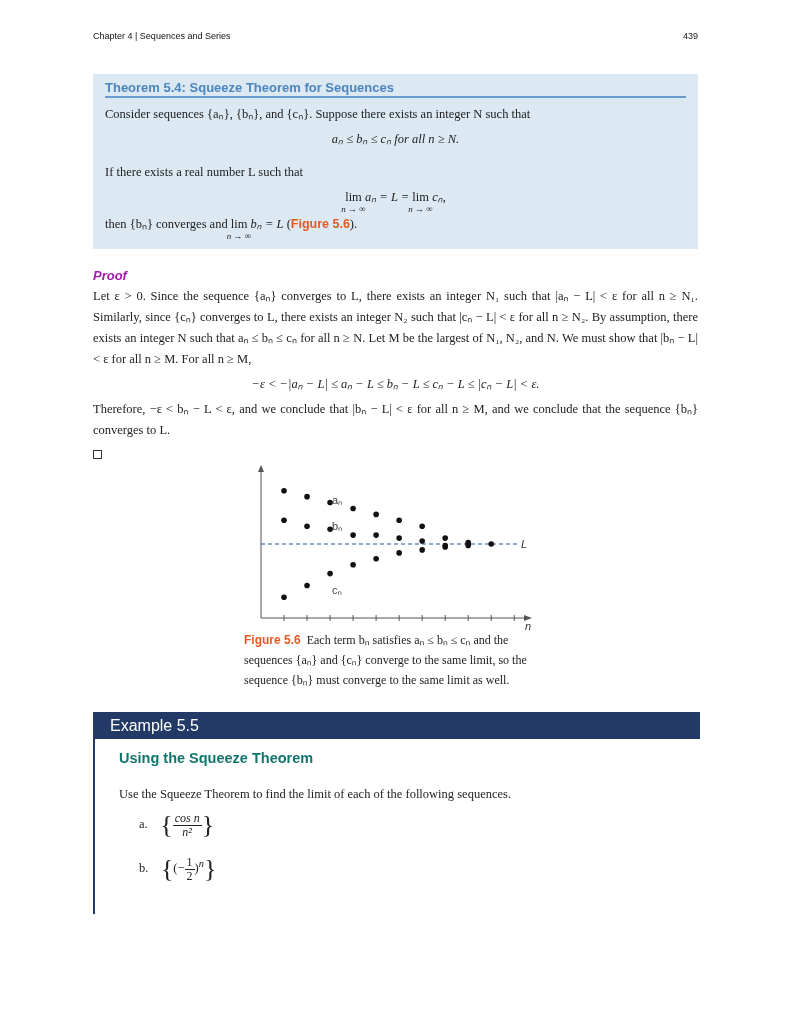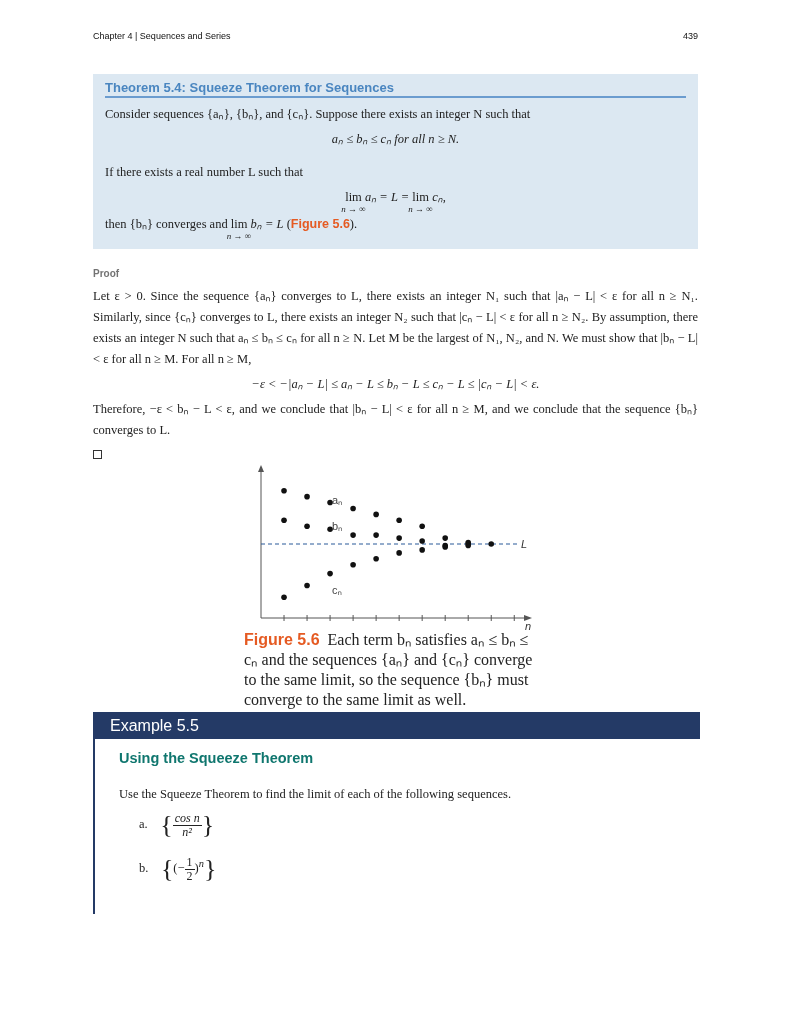--- a/index.html
+++ b/index.html
@@ -10,26 +10,26 @@
 
   .theorem { position: absolute; left: 93px; top: 74px; width: 605px; height: 175px; background: #dce8f2; box-sizing: border-box; padding: 6px 12px 0 12px; }
   .theorem .title { font-family: "Liberation Sans", sans-serif; font-weight: bold; font-size: 13px; color: #4a86c0; border-bottom: 2px solid #6b9ccf; padding-bottom: 1px; margin-bottom: 6px; }
   .p { font-size: 12.5px; line-height: 21px; }
   .m { font-style: italic; }
   .center { text-align: center; }
   .lim { display: inline-block; position: relative; text-align: center; vertical-align: baseline; }
   .lim .sub { position: absolute; left: -4px; top: 12px; font-size: 9px; font-style: italic; white-space: nowrap; }
   .figref { font-family: "Liberation Sans", sans-serif; color: #e55a22; font-weight: bold; }
 
-  .proof-title { position: absolute; left: 93px; top: 268px; font-family: "Liberation Sans", sans-serif; font-weight: bold; font-size: 10px; color: #737373; }
+  .proof-title { position: absolute; left: 93px; top: 268px; font-family: "Liberation Sans", sans-serif; font-weight: bold; font-size: 13px; color: #a21caf; font-style: italic; }
   .proof { position: absolute; left: 93px; top: 286px; width: 605px; font-size: 12.5px; line-height: 21px; text-align: justify; }
   .qed { position: absolute; left: 93px; top: 450px; width: 7px; height: 7px; border: 1px solid #333; }
 
   .figure { position: absolute; left: 244px; top: 462px; width: 300px; height: 170px; }
-  .caption { position: absolute; left: 244px; top: 630px; width: 300px; font-size: 16px; line-height: 20px; }
+  .caption { position: absolute; left: 244px; top: 630px; width: 300px; font-size: 12px; line-height: 20px; }
   .caption .figlabel { font-family: "Liberation Sans", sans-serif; color: #e55a22; font-weight: bold; }
 
   .example { position: absolute; left: 93px; top: 712px; width: 605px; height: 202px; border-left: 2px solid #243a66; }
   .example .bar { background: #243a66; color: #fff; font-family: "Liberation Sans", sans-serif; font-size: 16px; height: 27px; line-height: 27px; padding-left: 15px; }
   .example .subtitle { position: absolute; left: 24px; top: 38px; font-family: "Liberation Sans", sans-serif; font-weight: bold; font-size: 14.5px; color: #0f766e; }
   .example .intro { position: absolute; left: 24px; top: 75px; font-size: 12.5px; }
   .example .item { position: absolute; left: 44px; font-size: 12.5px; }
   .frac { display: inline-block; vertical-align: middle; text-align: center; font-size: 12px; }
   .frac .num { border-bottom: 1px solid #222; padding: 0 2px; line-height: 13px; }
   .frac .den { line-height: 13px; }

